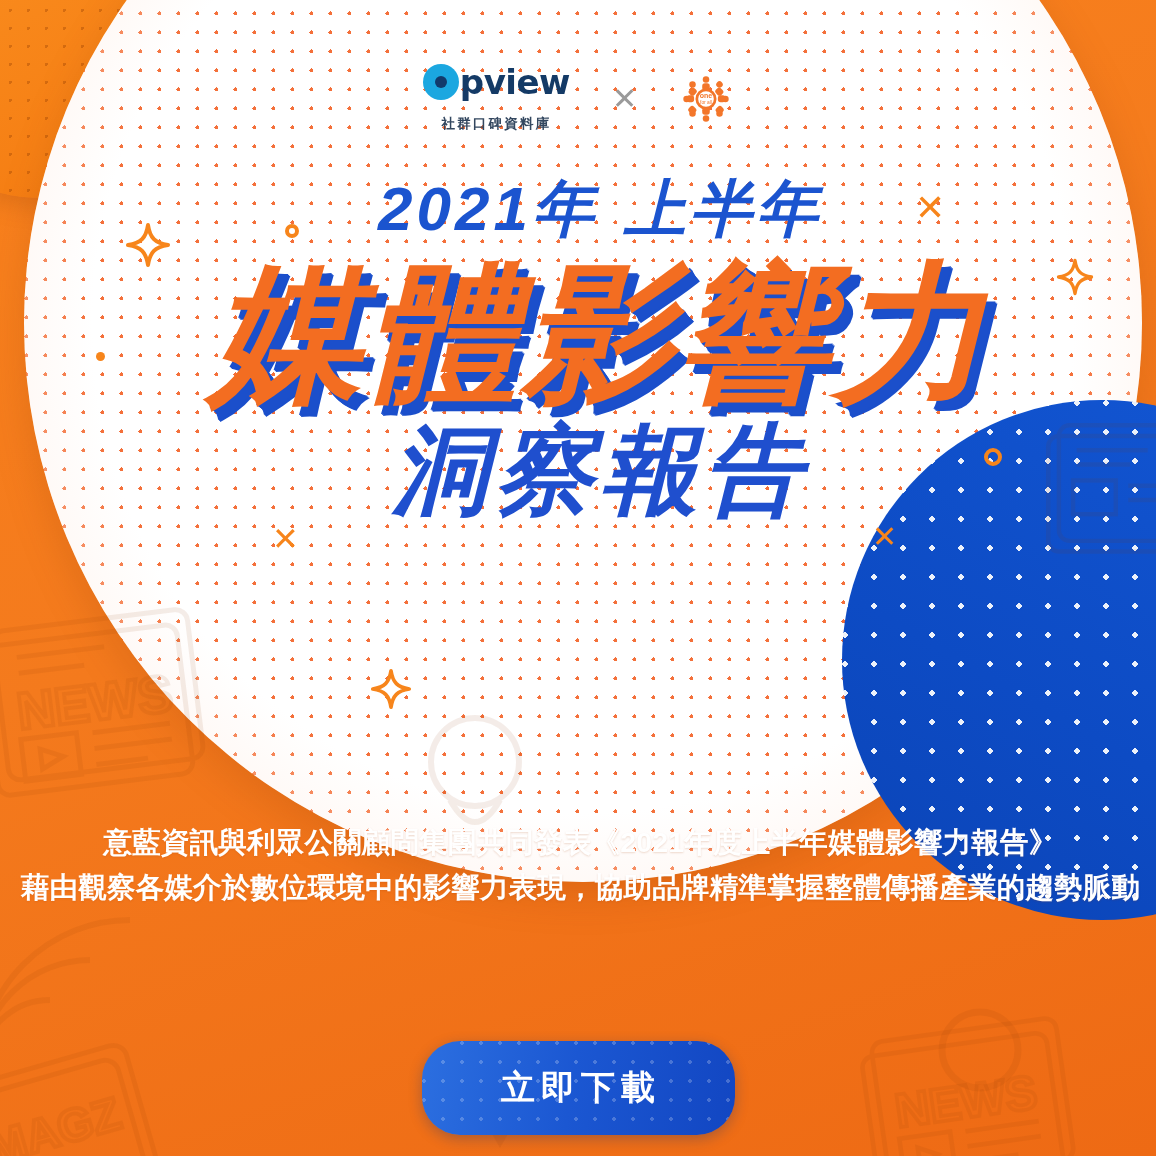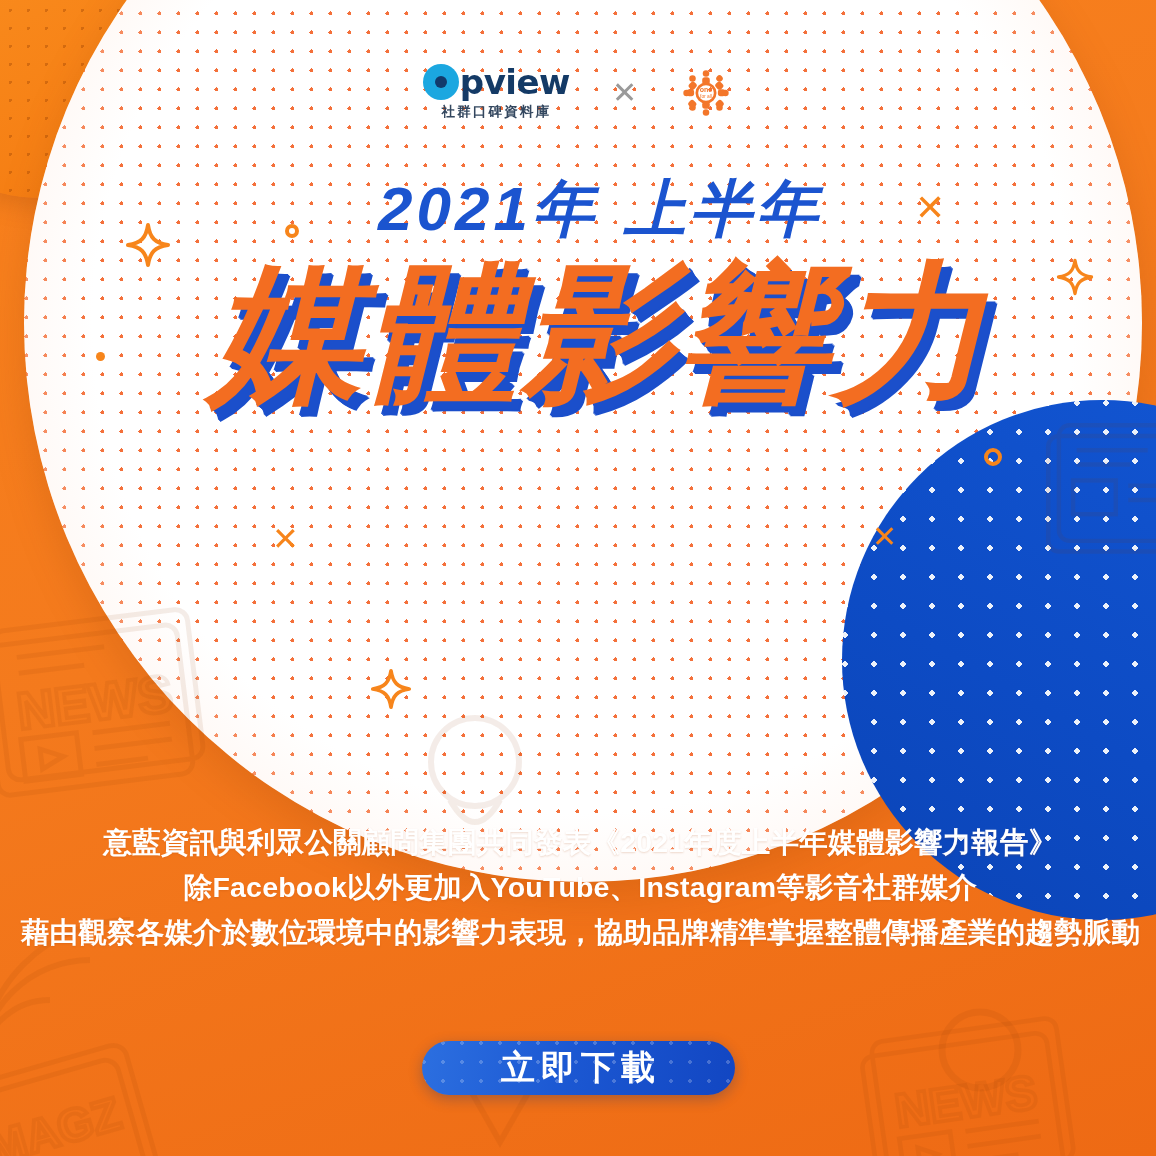--- a/index.html
+++ b/index.html
@@ -67,21 +67,21 @@
   }
 
   
   .content { position:absolute; inset:0; }
 
   
   .logo-bar {
     position:absolute; left:0; right:0; top:64px;
     display:flex; align-items:center; justify-content:center; gap:42px;
   }
-  .logo-opview { display:flex; flex-direction:column; align-items:center; gap:2px; }
+  .logo-opview { display:flex; flex-direction:column; align-items:center; gap:14px; }
   .opview-word { display:flex; align-items:center; }
   .opview-o {
     width:36px; height:36px; border-radius:50%;
     background:#1BA7E0; display:flex; align-items:center; justify-content:center;
     margin-right:1px;
   }
   .opview-o i { width:12px; height:12px; border-radius:50%; background:#123A6B; display:block; }
   .opview-rest {
     font-size:34px; font-weight:700; color:#143A66;
     letter-spacing:-.5px; line-height:1; font-family:"DejaVu Sans",sans-serif;
@@ -140,21 +140,21 @@
   }
   .body-copy p {
     font-size:28.5px; line-height:45px; font-weight:700;
     letter-spacing:.2px;
     text-shadow:0 1px 2px rgba(160,62,0,.18);
   }
 
   
   .cta-wrap { position:absolute; left:0; right:0; top:1041px; display:flex; justify-content:center; }
   .cta-btn {
-    width:313px; height:54px; border-radius:38px;
+    width:313px; height:94px; border-radius:38px;
     background:linear-gradient(100deg,#2C6FE0 0%,#1B57D2 48%,#1246C2 100%);
     color:#fff; font-size:34px; font-weight:900; letter-spacing:6px;
     display:flex; align-items:center; justify-content:center;
     border:none; cursor:pointer;
     box-shadow:0 4px 14px rgba(10,45,120,.30);
     font-family:"Liberation Sans",sans-serif;
     position:relative; overflow:hidden;
     padding-left:6px;
   }
   .cta-btn::before{
@@ -322,25 +322,25 @@
       <svg width="42" height="42" viewBox="0 0 46 46" fill="none" stroke="#F7851B" stroke-width="4" stroke-linejoin="round">
         <path d="M23 3 C25 16 30 21 43 23 C30 25 25 30 23 43 C21 30 16 25 3 23 C16 21 21 16 23 3Z"></path>
       </svg>
     </div>
 
     <div class="headline">
       <div class="year-line">
         <span>2021年</span><span class="gap"></span><span>上半年</span>
       </div>
       <div class="big-title">媒體影響力</div>
+      <div class="sub-title">洞察報告</div>
     </div>
 
     <div class="body-copy">
       <p>意藍資訊與利眾公關顧問集團共同發表《2021年度上半年媒體影響力報告》</p>
-      <p>除Facebook以外更加入YouTube、Instagram等影音社群媒介</p>
       <p>藉由觀察各媒介於數位環境中的影響力表現，協助品牌精準掌握整體傳播產業的趨勢脈動</p>
     </div>
 
     <div class="cta-wrap">
       <button class="cta-btn">
         <span>立即下載</span>
       </button>
     </div>
 
   </div>

